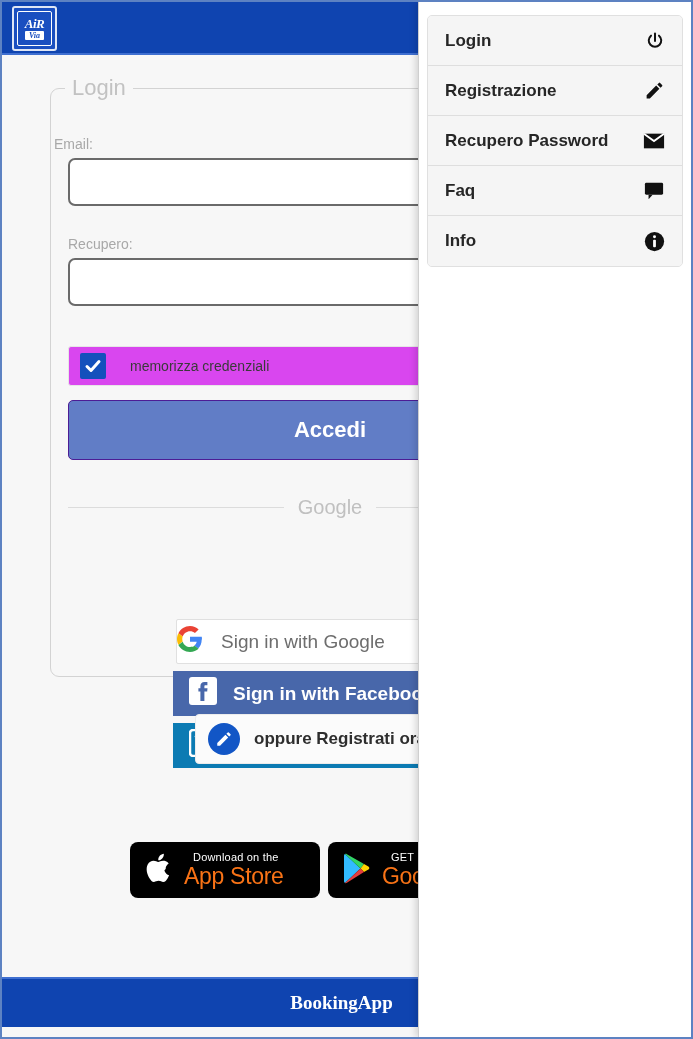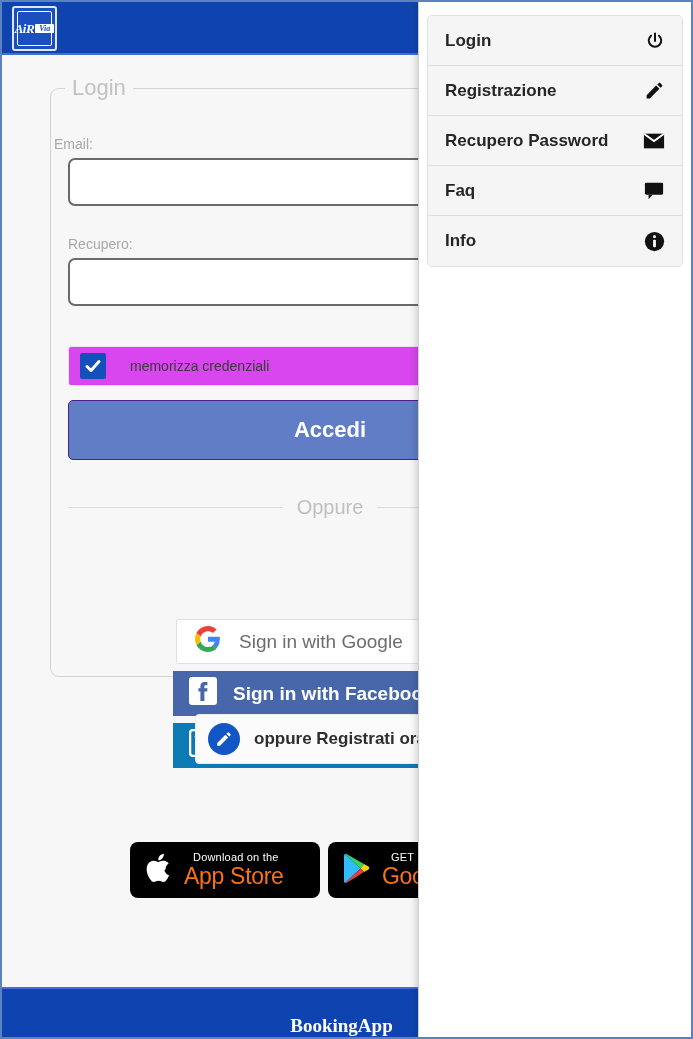--- a/index.html
+++ b/index.html
@@ -50,20 +50,21 @@
     display: flex;
     flex-direction: column;
     align-items: center;
     justify-content: center;
   }
   #logo-inner {
     width: 35px; height: 35px;
     border: 1px solid #ffffff;
     border-radius: 2px;
     display: flex;
+    flex-direction: column;
     align-items: center;
     justify-content: center;
     gap: 1px;
     padding: 1px;
   }
   .logo-air {
     color: #ffffff;
     font-size: 13px;
     font-weight: bold;
     font-style: italic;
@@ -191,21 +192,20 @@
     align-items: center;
     cursor: pointer;
     font-size: 19px;
   }
   #btn-google {
     left: 125px; top: 518px;
     width: 416px;
     background: #ffffff;
     border: 1px solid #e0e0e0;
     border-radius: 2px;
-    padding-left: 18px;
     gap: 18px;
   }
   #btn-google .social-label { color: #6d6d6d; font-weight: normal; }
   #btn-facebook {
     left: 122px; top: 570px;
     width: 419px;
     background: #4867aa;
     padding-left: 16px;
     gap: 16px;
   }
@@ -280,27 +280,27 @@
     color: #f97316;
     font-size: 23px;
     font-weight: normal;
     letter-spacing: -0.3px;
     margin-top: 2px;
     white-space: nowrap;
   }
 
   #footer {
     position: absolute;
-    left: 0; bottom: 0;
+    left: 0; bottom: 10px;
     width: 689px;
     height: 50px;
     background: #0f44b0;
     border-top: 2px solid #3f6fd0;
     display: flex;
-    align-items: flex-end;
+    align-items: center;
     justify-content: center;
   }
   #footer-title {
     color: #ffffff;
     font-size: 19px;
     font-weight: bold;
     font-family: "Liberation Serif", serif;
     margin-right: 10px;
   }
 
@@ -370,21 +370,21 @@
             <path d="M3 9.5 L7 13.5 L15 4.5" stroke="#ffffff" stroke-width="3" fill="none" stroke-linecap="round" stroke-linejoin="round"></path>
           </svg>
         </span>
         <span id="remember-label">memorizza credenziali</span>
       </div>
 
       <button id="accedi-button" style="background: rgb(97, 125, 198);">Accedi</button>
 
       <div id="oppure-divider">
         <span class="divider-line"></span>
-        <span id="oppure-text">Oppure</span>
+        <span id="oppure-text">Google</span>
         <span class="divider-line"></span>
       </div>
 
       <div class="social-btn" id="btn-google">
         <span class="social-icon">
           <svg width="26" height="26" viewBox="0 0 48 48" aria-hidden="true">
             <path fill="#EA4335" d="M24 9.5c3.5 0 6.6 1.2 9.1 3.6l6.8-6.8C35.9 2.5 30.4 0 24 0 14.6 0 6.5 5.4 2.6 13.2l7.9 6.2C12.4 13.7 17.7 9.5 24 9.5z"></path>
             <path fill="#4285F4" d="M46.1 24.6c0-1.6-.1-3.2-.4-4.6H24v9.1h12.4c-.5 2.9-2.2 5.3-4.6 6.9l7.2 5.6c4.2-3.9 6.6-9.6 6.6-16.3z"></path>
             <path fill="#FBBC05" d="M10.5 28.6c-.5-1.4-.8-2.9-.8-4.6s.3-3.2.8-4.6l-7.9-6.2C1 16.4 0 20.1 0 24s1 7.6 2.6 10.8l7.9-6.2z"></path>
             <path fill="#34A853" d="M24 48c6.5 0 11.9-2.1 15.9-5.8l-7.2-5.6c-2.1 1.4-4.8 2.2-8.7 2.2-6.3 0-11.6-4.2-13.5-9.9l-7.9 6.2C6.5 42.6 14.6 48 24 48z"></path>

